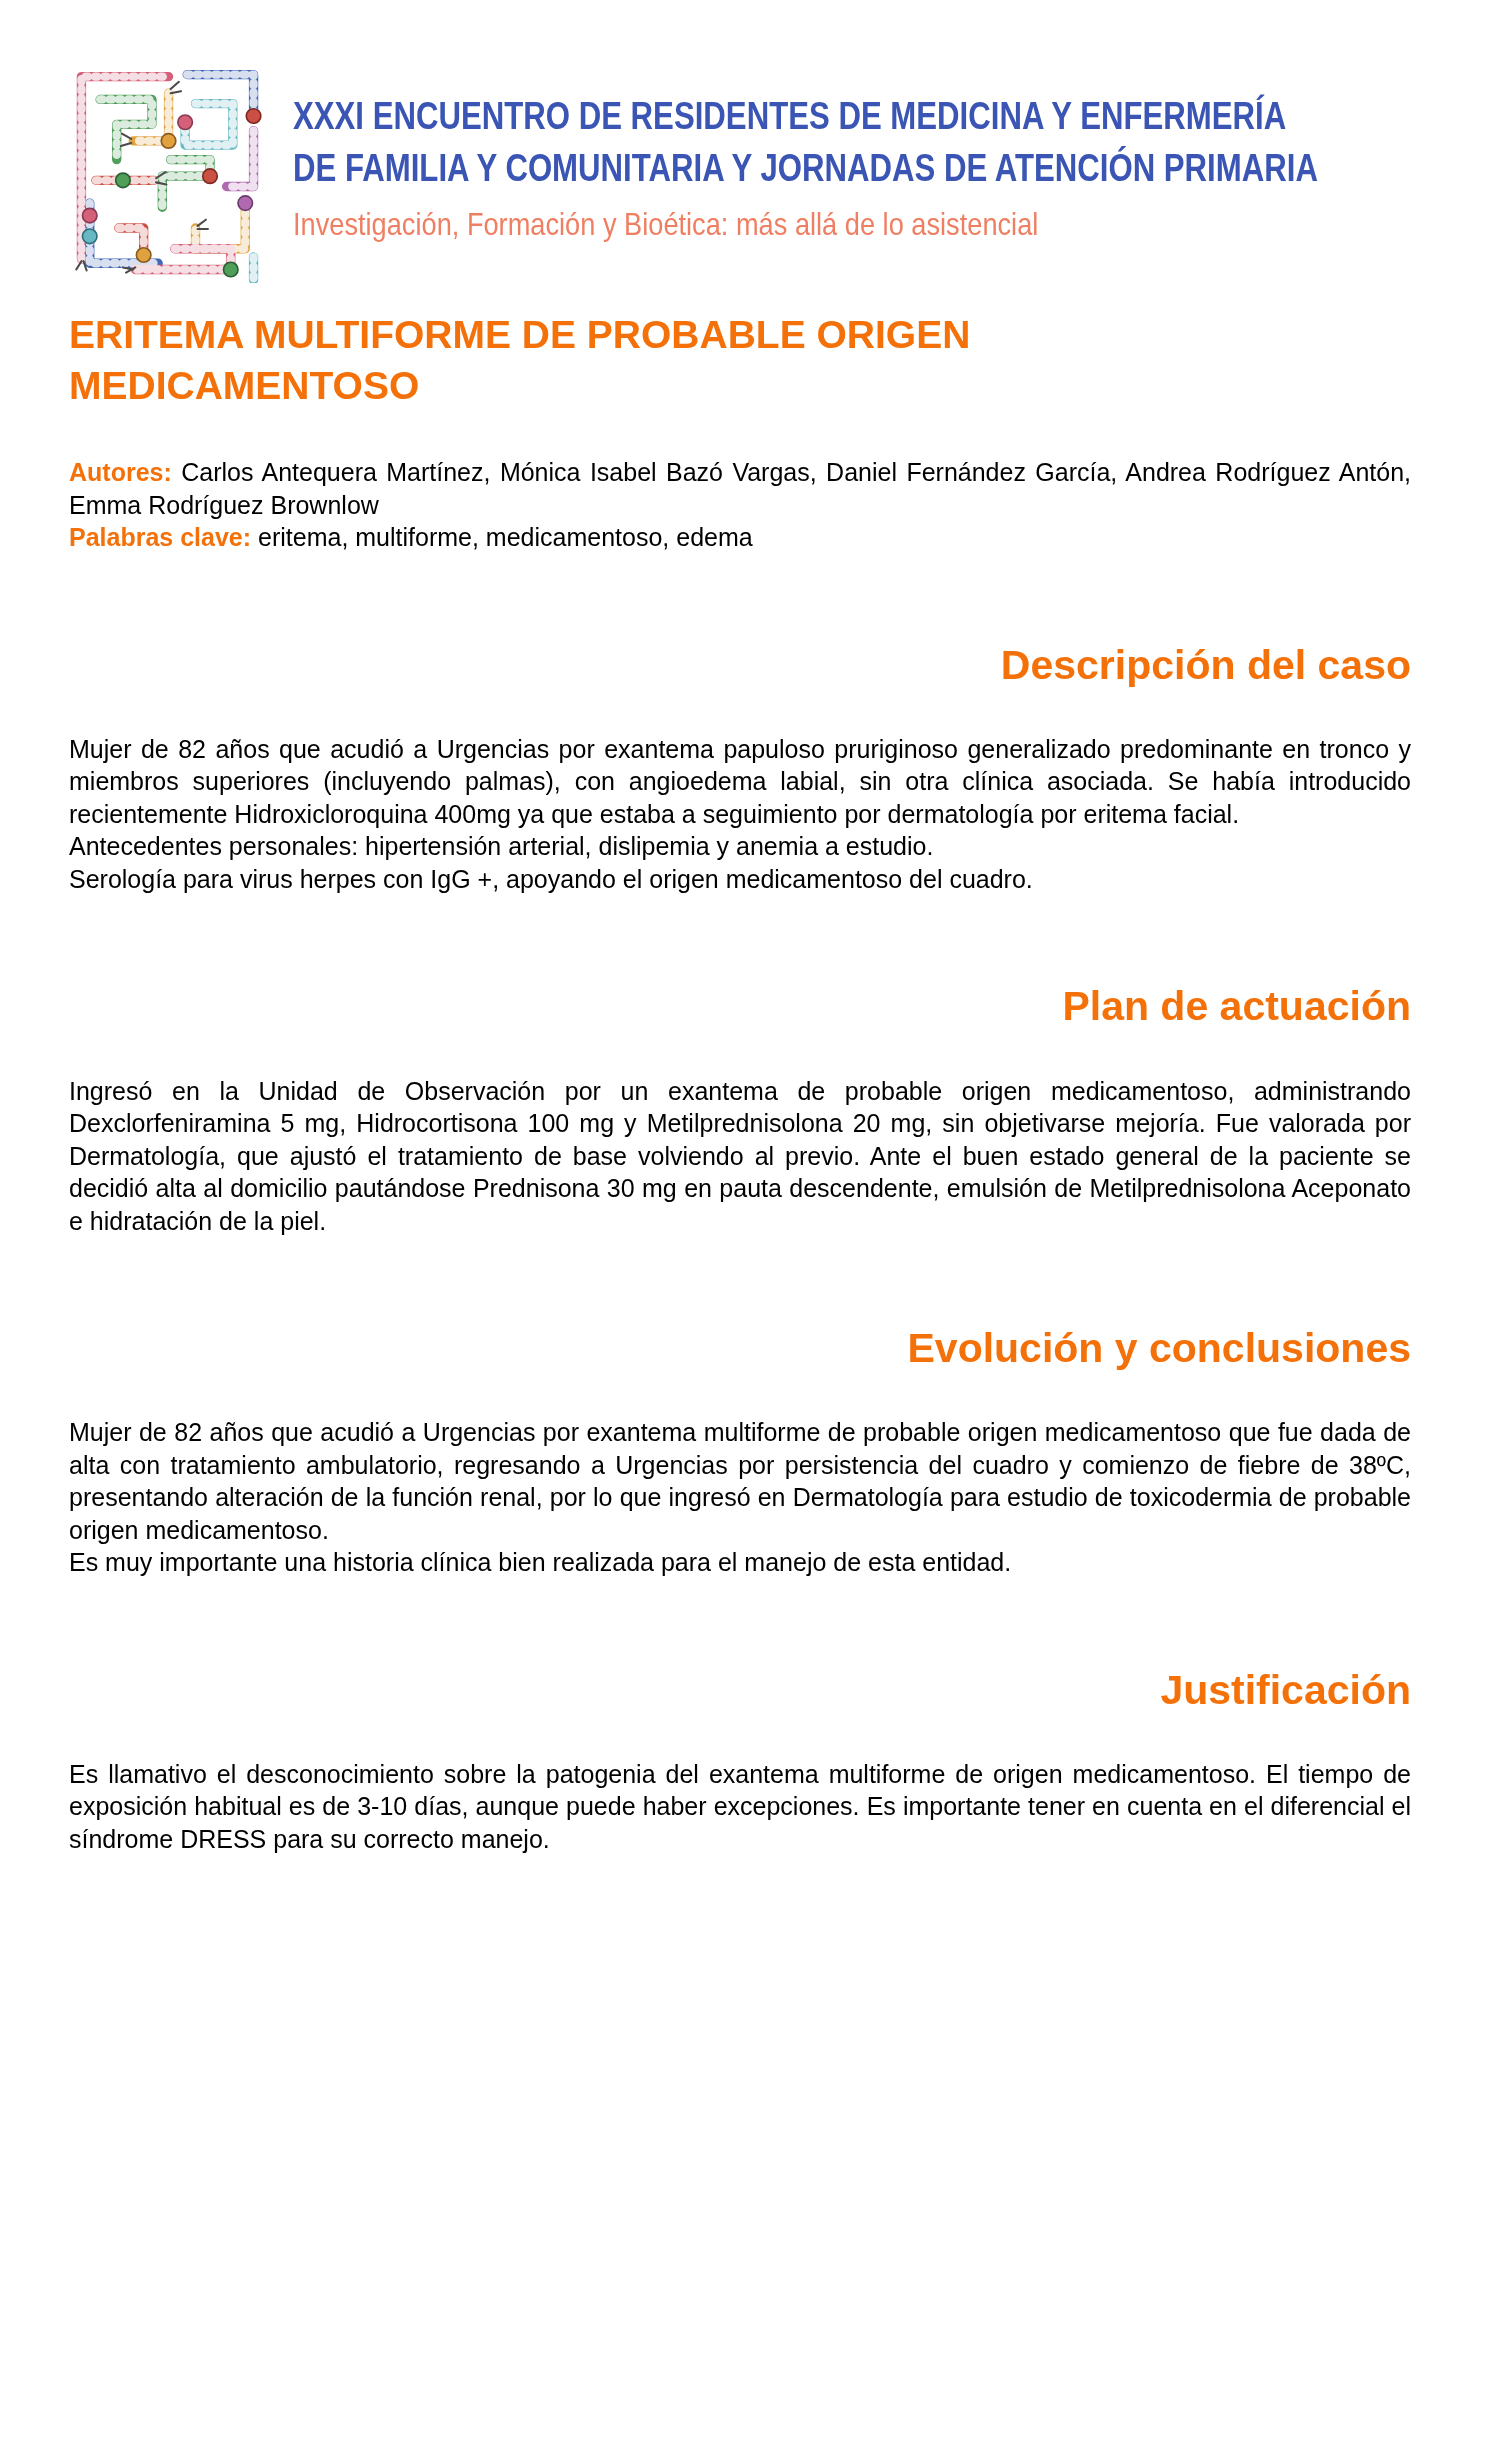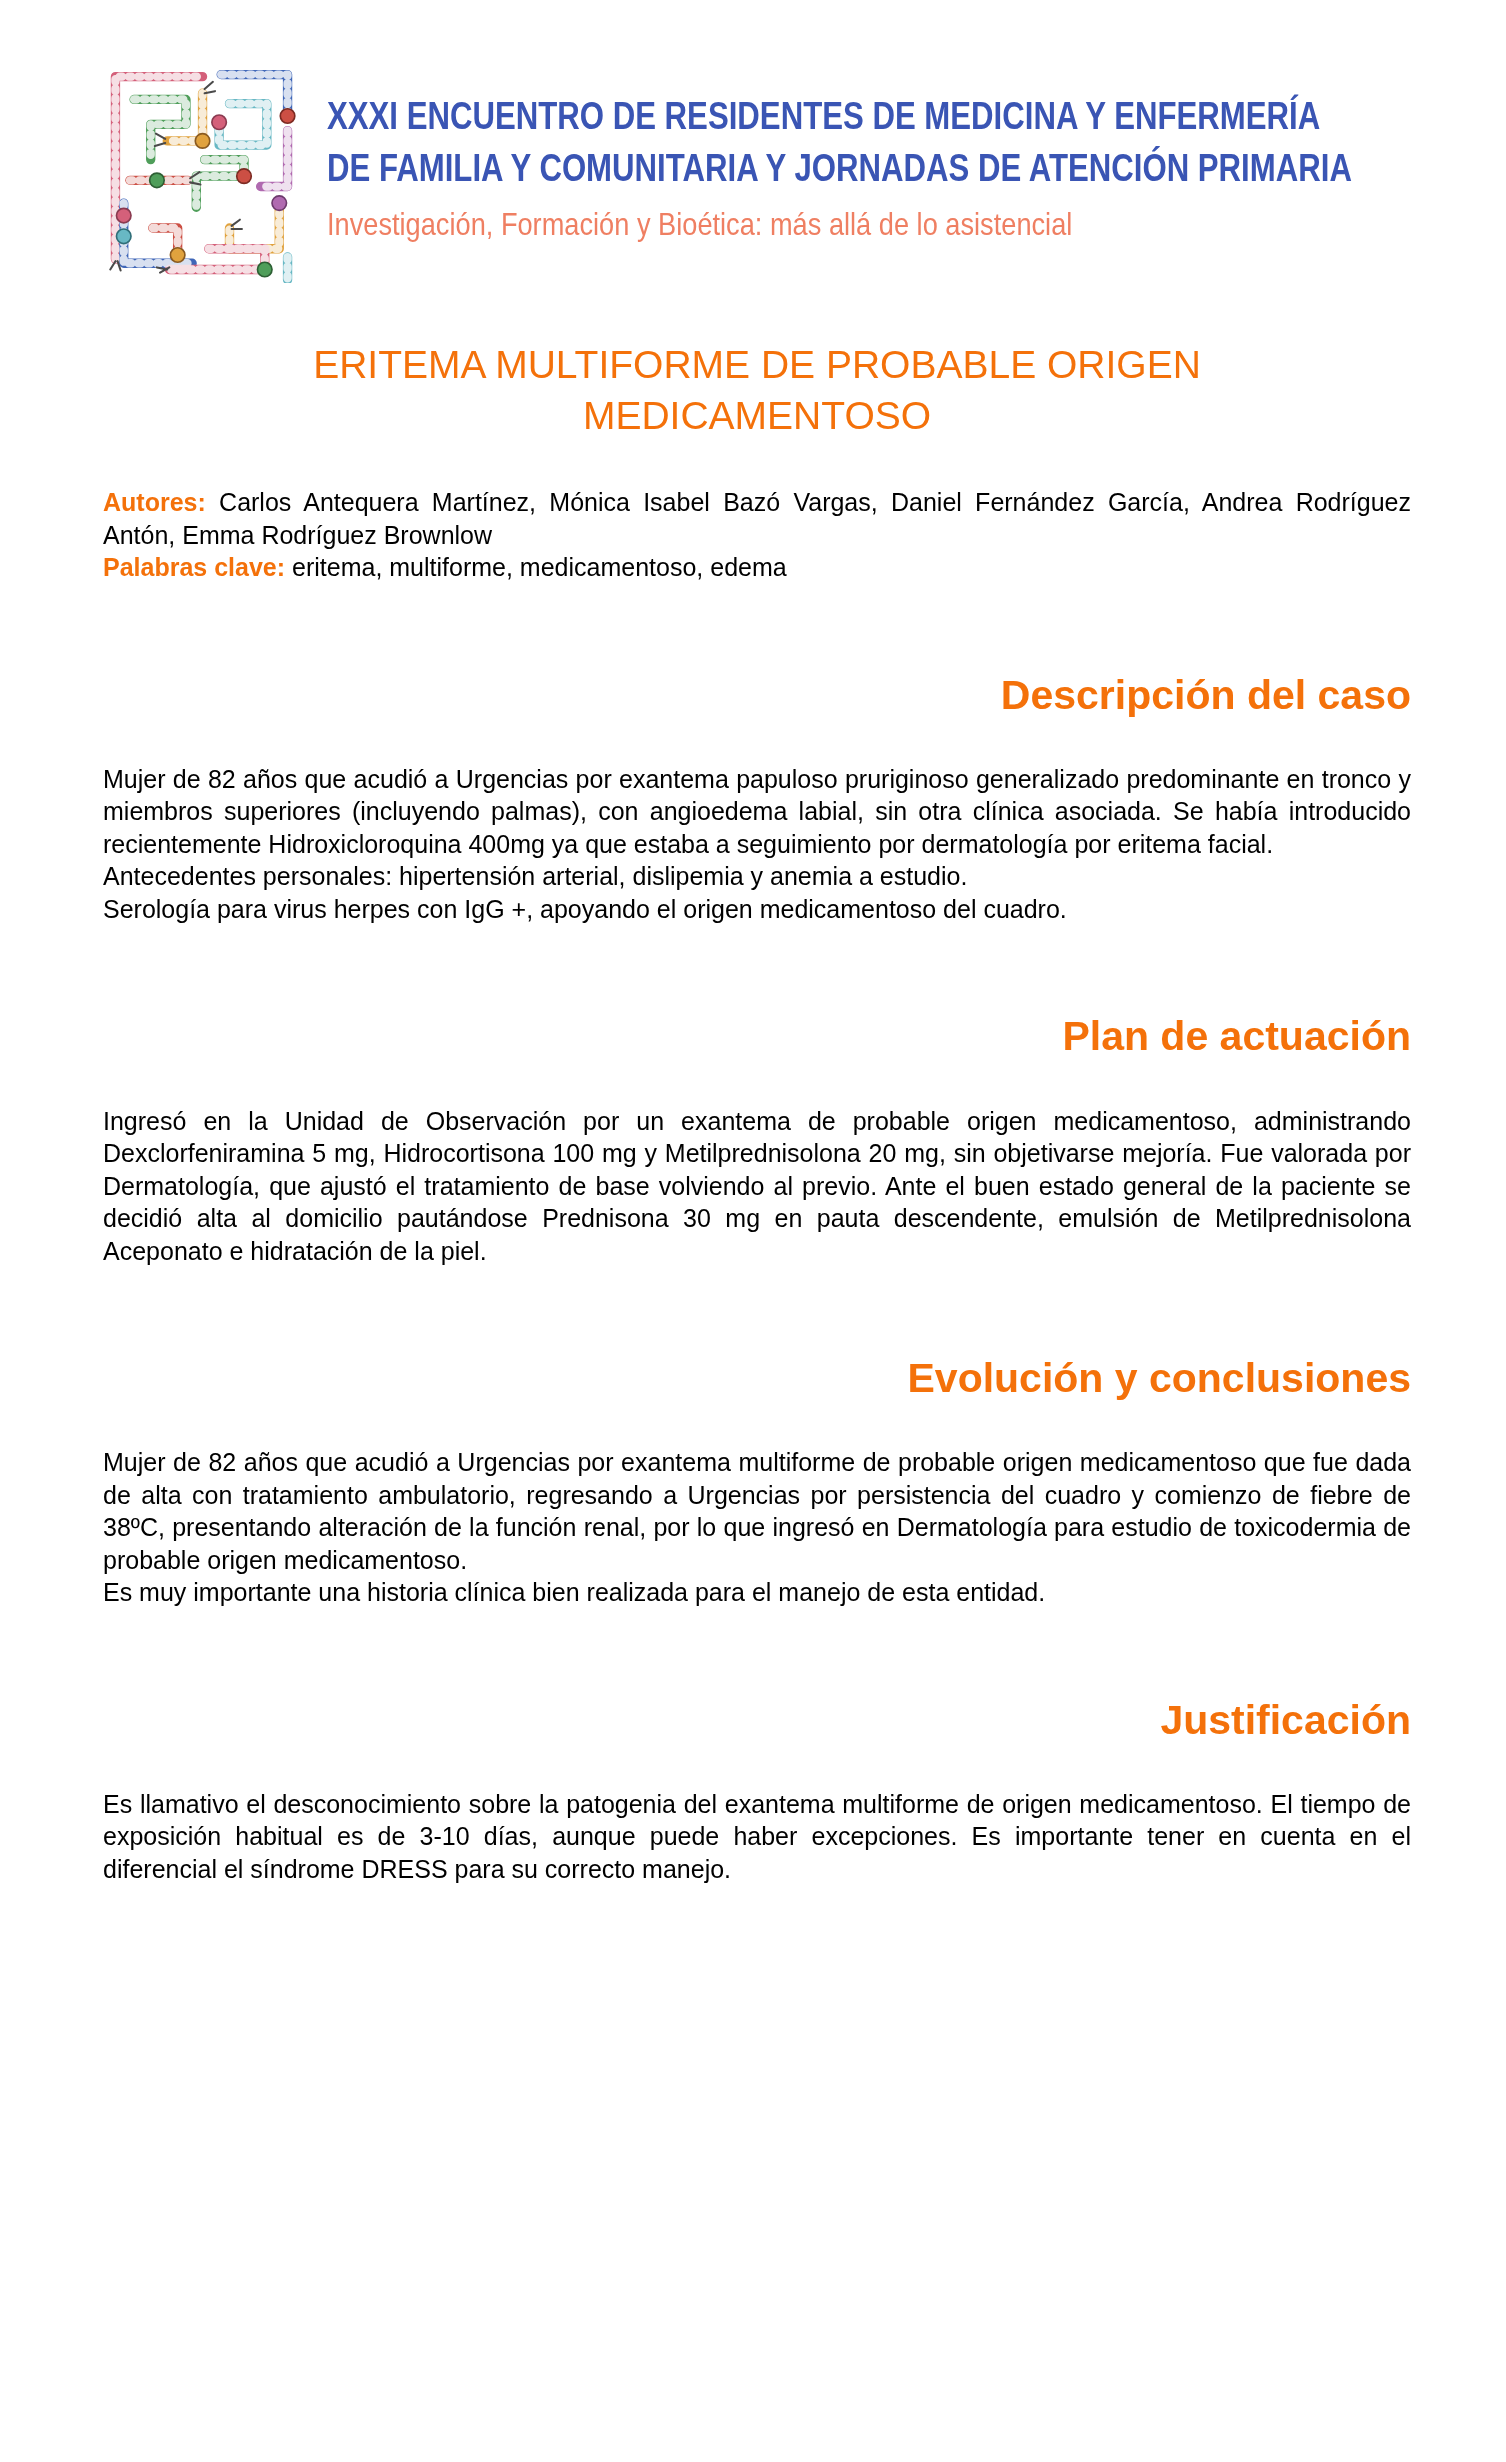--- a/index.html
+++ b/index.html
@@ -7,21 +7,21 @@
     --salmon:#EF7F62;
     --orange:#F4710A;
     --ink:#000000;
   }
   *{ box-sizing:border-box; }
   html,body{ margin:0; padding:0; background:#ffffff; }
   body{ width:1506px; }
   .page{
     width:1506px;
     min-height:2462px;
-    padding:60px 95px 123px 103px;
+    padding:60px 95px 123px 69px;
     background:#ffffff;
     color:var(--ink);
     font-family:"Liberation Sans", sans-serif;
   }
 
   
   .header{ display:flex; align-items:flex-start; gap:26.6px; }
   .logo{ width:197px; height:223px; flex:0 0 auto; }
   .header-text{ flex:1 1 auto; padding-top:37px; min-width:0; }
   .ht-blue{
@@ -39,25 +39,24 @@
     font-size:32px;
     line-height:1;
     white-space:nowrap;
     transform:scaleX(0.85);
     transform-origin:0 50%;
     margin:20.4px 0 0 0;
   }
 
   
   .doc-title{
-    margin:57px 0 0 0;
-    text-align:center;
+    margin:27px 0 0 0;
     color:var(--orange);
     font-size:39px;
-    font-weight:normal;
+    font-weight:bold;
     line-height:1.3;
   }
   .doc-title .line{ display:block; }
 
   
   .meta{ margin-top:45px; }
   .meta-line{
     margin:0;
     font-size:25px;
     line-height:1.3;

